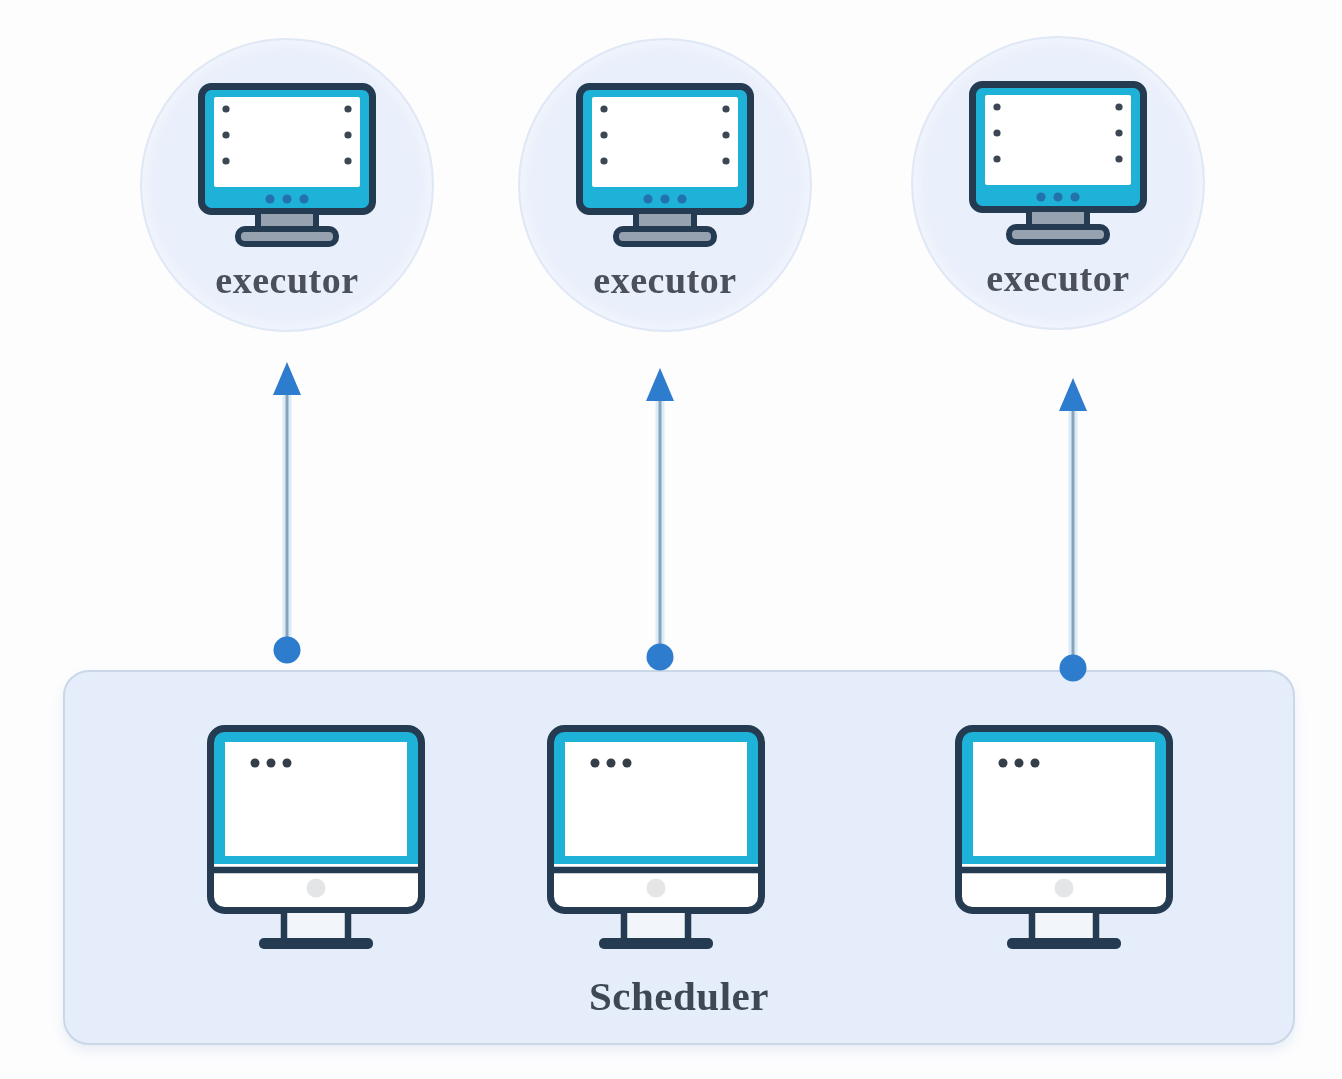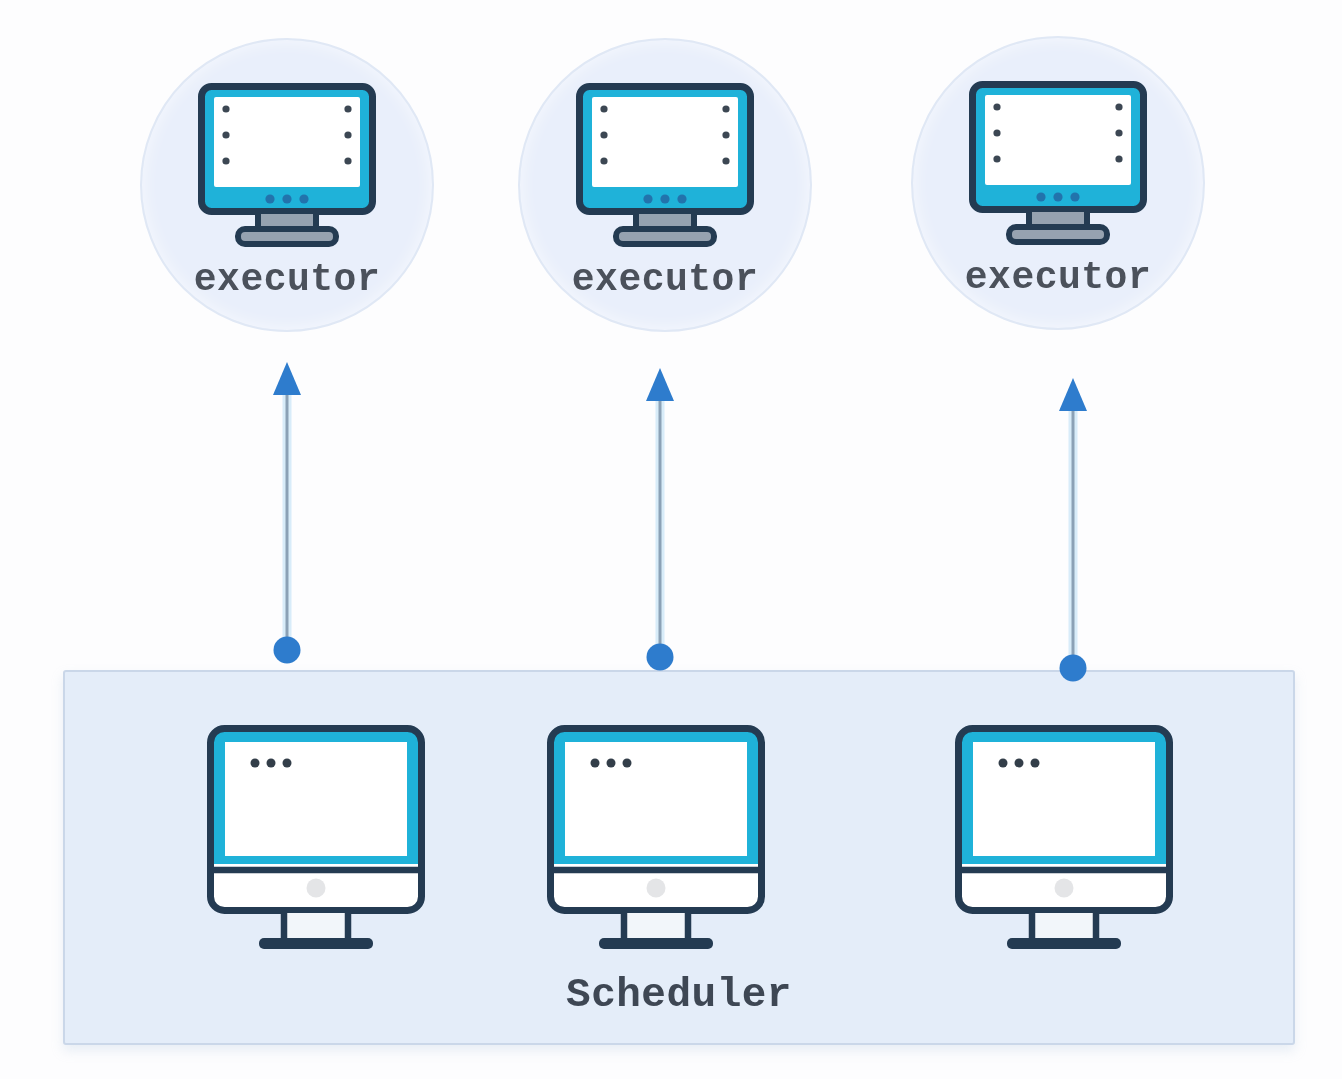--- a/index.html
+++ b/index.html
@@ -2,21 +2,21 @@
 <html><head>
 <meta charset="utf-8">
 <style>
   * { margin: 0; padding: 0; box-sizing: border-box; }
   html, body { background: #fdfdfe; }
   .canvas {
     position: relative;
     width: 1342px;
     height: 1079px;
     overflow: hidden;
-    font-family: Liberation Mono, monospace;
+    font-family: Liberation Serif, serif;
     background: #fdfdfe;
   }
 
   
   .node-circle {
     position: absolute;
     width: 294px;
     height: 294px;
     border-radius: 50%;
     background: #e9effb;
@@ -46,21 +46,21 @@
 
   
   .scheduler-box {
     position: absolute;
     left: 63px;
     top: 670px;
     width: 1232px;
     height: 375px;
     background: #e4edf9;
     border: 2px solid #cad7e9;
-    border-radius: 3px;
+    border-radius: 26px;
     box-shadow: 0 6px 12px rgba(170,195,220,0.25);
   }
   .imac { position: absolute; line-height: 0; }
   #imac-1 { left: 141px; top: 52px; }
   #imac-2 { left: 481px; top: 52px; }
   #imac-3 { left: 889px; top: 52px; }
   .scheduler-label {
     position: absolute;
     left: 0;
     top: 300px;

